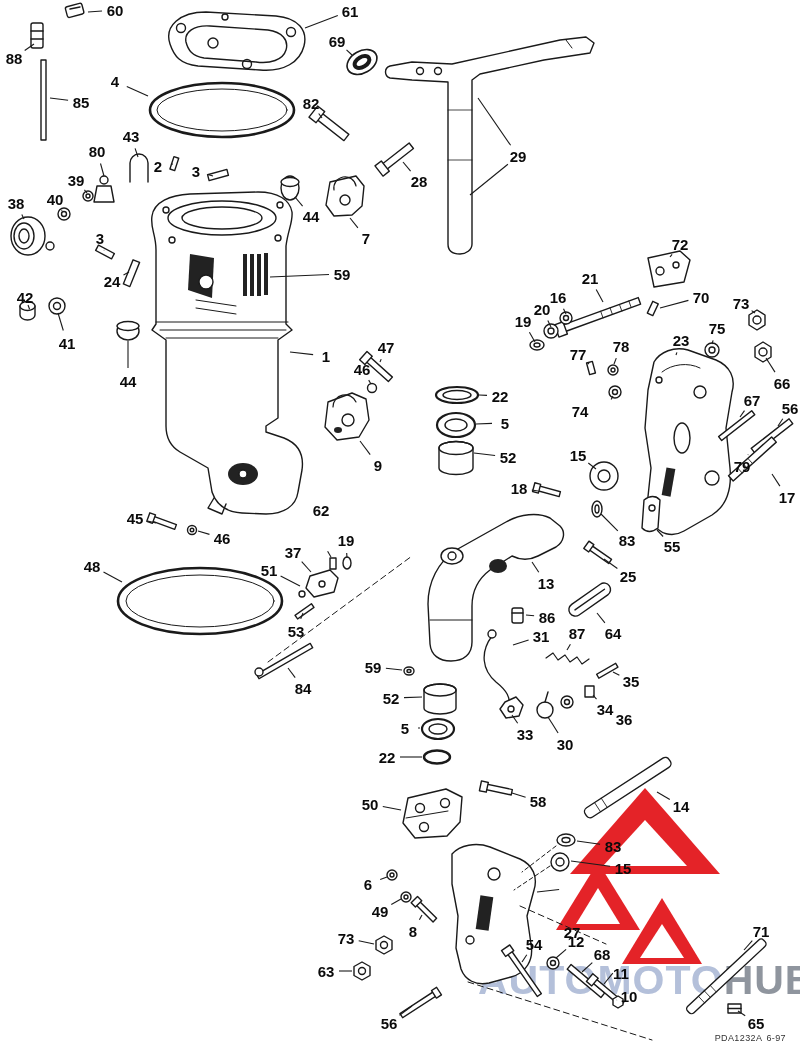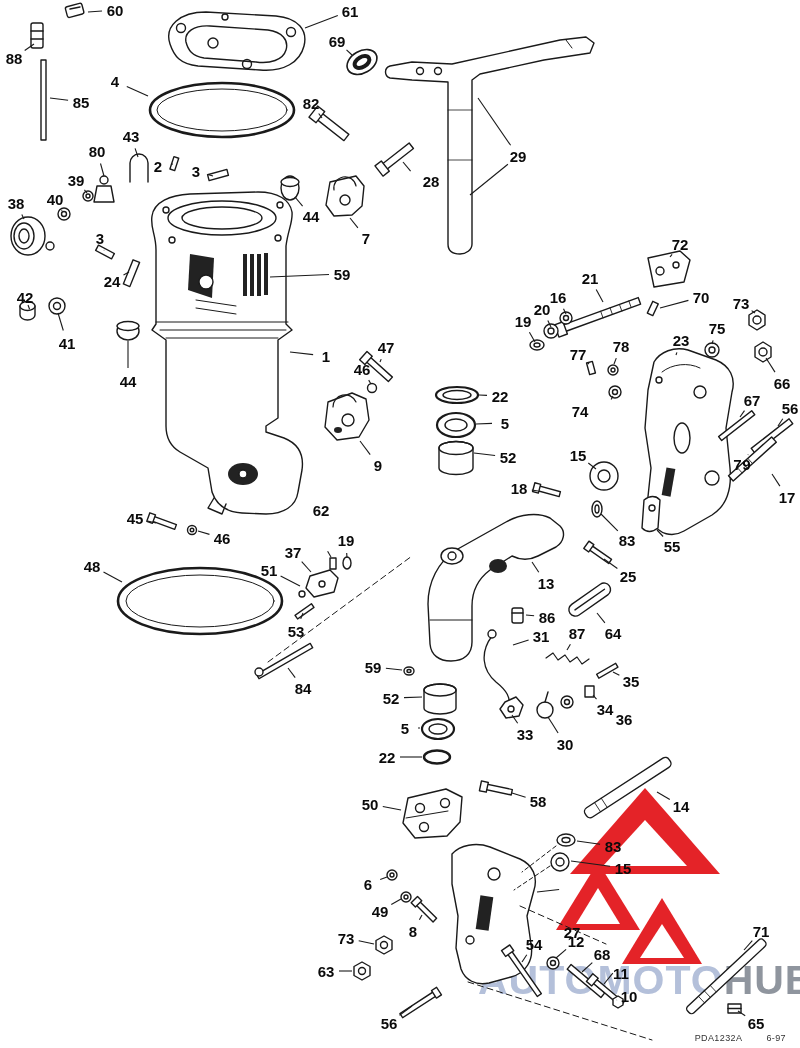--- a/index.html
+++ b/index.html
@@ -4,21 +4,21 @@
 <style>
   html,body{margin:0;padding:0;background:#ffffff;}
   #canvas{position:relative;width:800px;height:1048px;background:#ffffff;overflow:hidden;
           font-family:"Liberation Sans",sans-serif;}
   #art{position:absolute;left:0;top:0;}
   #labels{position:absolute;left:0;top:0;width:800px;height:1048px;pointer-events:none;}
   .part-label{position:absolute;transform:translate(-50%,-50%);font-weight:bold;font-size:15px;
               color:#0a0a0a;white-space:nowrap;line-height:1;}
   .wm{font-weight:bold;font-size:41px;letter-spacing:1px;font-family:"Liberation Sans",sans-serif;}
   #footer{position:absolute;right:14px;bottom:5px;font-size:9px;color:#333;letter-spacing:.4px;}
-  #footer span{margin-left:24px;}
+  #footer span{margin-left:4px;}
 </style>
 </head>
 <body>
 
 <div id="canvas">
 
 <svg id="art" width="800" height="1048" viewBox="0 0 800 1048">
 
   <g>
     <polygon points="645,788 570,874 720,874" fill="#e42328"></polygon>
@@ -577,21 +577,21 @@
       <div class="part-label" style="left: 14px; top: 58px;">88</div>
       <div class="part-label" style="left: 350px; top: 11px;">61</div>
       <div class="part-label" style="left: 337px; top: 41px;">69</div>
       <div class="part-label" style="left: 115px; top: 81px;">4</div>
       <div class="part-label" style="left: 81px; top: 102px;">85</div>
       <div class="part-label" style="left: 311px; top: 103px;">82</div>
       <div class="part-label" style="left: 131px; top: 136px;">43</div>
       <div class="part-label" style="left: 97px; top: 151px;">80</div>
       <div class="part-label" style="left: 158px; top: 166px;">2</div>
       <div class="part-label" style="left: 196px; top: 171px;">3</div>
-      <div class="part-label" style="left: 419px; top: 181px; margin-left: 12px;">28</div>
+      <div class="part-label" style="left: 419px; top: 181px;">28</div>
       <div class="part-label" style="left: 518px; top: 156px;">29</div>
       <div class="part-label" style="left: 76px; top: 180px;">39</div>
       <div class="part-label" style="left: 55px; top: 199px;">40</div>
       <div class="part-label" style="left: 16px; top: 203px;">38</div>
       <div class="part-label" style="left: 311px; top: 216px;">44</div>
       <div class="part-label" style="left: 366px; top: 238px;">7</div>
       <div class="part-label" style="left: 100px; top: 238px;">3</div>
       <div class="part-label" style="left: 112px; top: 281px;">24</div>
       <div class="part-label" style="left: 25px; top: 297px;">42</div>
       <div class="part-label" style="left: 67px; top: 343px;">41</div>
@@ -614,21 +614,21 @@
       <div class="part-label" style="left: 621px; top: 346px;">78</div>
       <div class="part-label" style="left: 573px; top: 411px; margin-left: 7px;">74</div>
       <div class="part-label" style="left: 500px; top: 396px;">22</div>
       <div class="part-label" style="left: 505px; top: 423px;">5</div>
       <div class="part-label" style="left: 508px; top: 457px;">52</div>
       <div class="part-label" style="left: 378px; top: 465px;">9</div>
       <div class="part-label" style="left: 578px; top: 455px;">15</div>
       <div class="part-label" style="left: 519px; top: 488px;">18</div>
       <div class="part-label" style="left: 752px; top: 400px;">67</div>
       <div class="part-label" style="left: 790px; top: 408px;">56</div>
-      <div class="part-label" style="left: 742px; top: 466px; font-family: Liberation Mono, monospace;">79</div>
+      <div class="part-label" style="left: 742px; top: 466px;">79</div>
       <div class="part-label" style="left: 787px; top: 497px;">17</div>
       <div class="part-label" style="left: 672px; top: 546px;">55</div>
       <div class="part-label" style="left: 627px; top: 540px;">83</div>
       <div class="part-label" style="left: 628px; top: 576px;">25</div>
       <div class="part-label" style="left: 135px; top: 518px;">45</div>
       <div class="part-label" style="left: 222px; top: 538px;">46</div>
       <div class="part-label" style="left: 92px; top: 566px;">48</div>
       <div class="part-label" style="left: 321px; top: 510px;">62</div>
       <div class="part-label" style="left: 346px; top: 540px;">19</div>
       <div class="part-label" style="left: 293px; top: 552px;">37</div>

